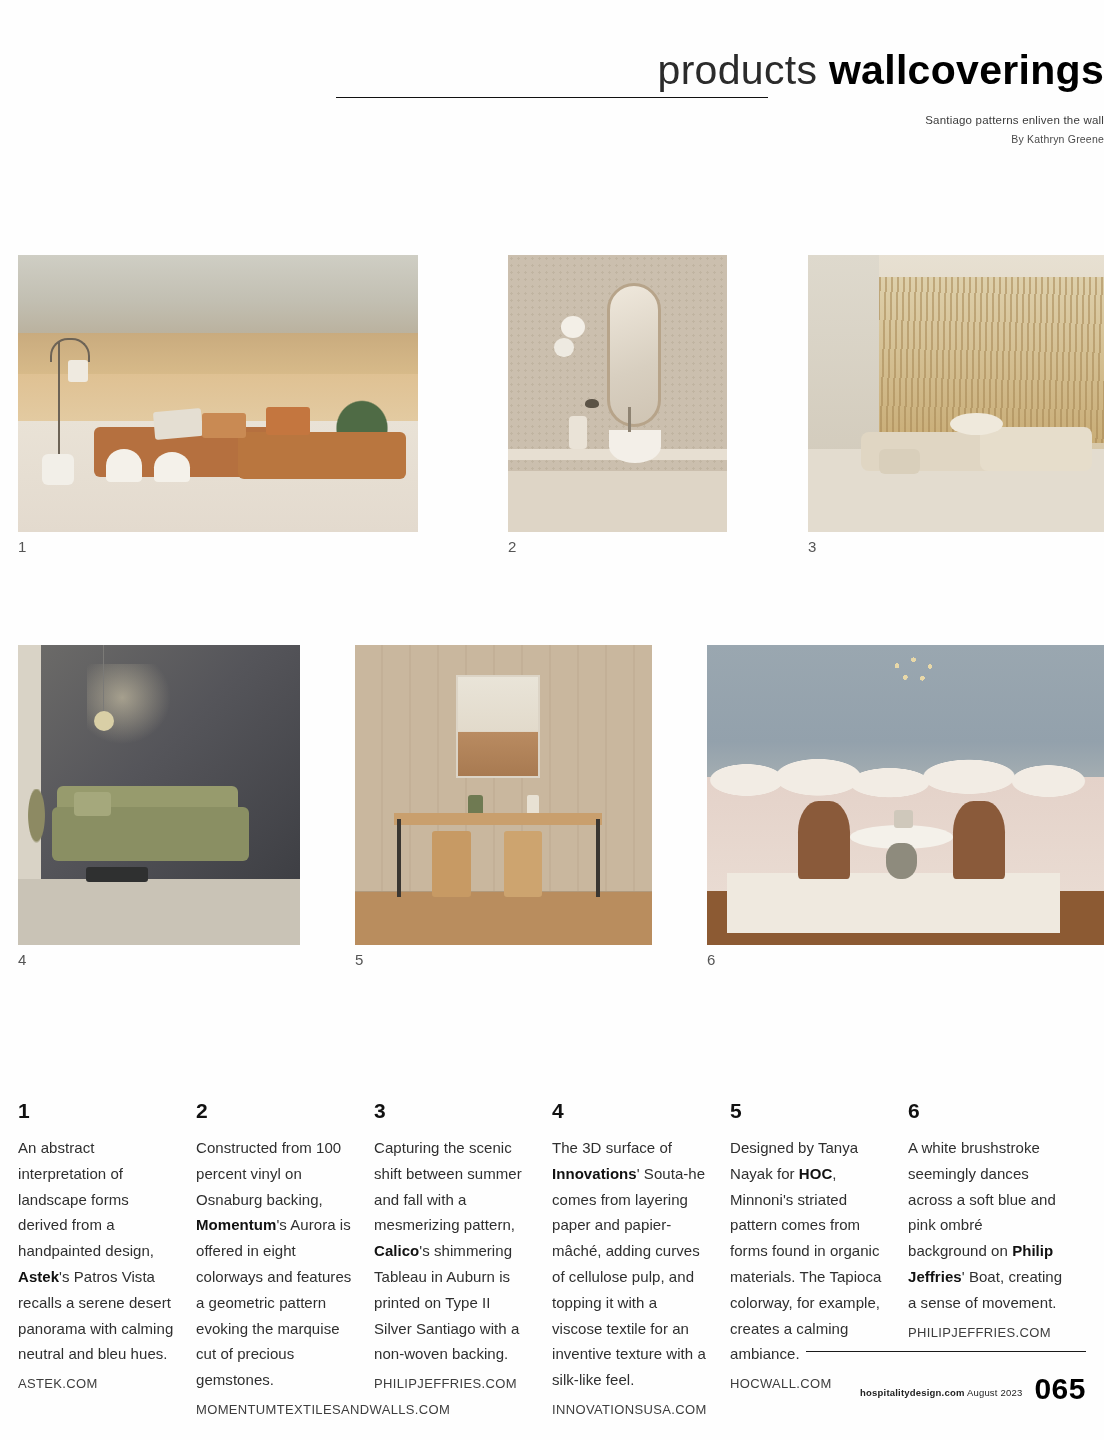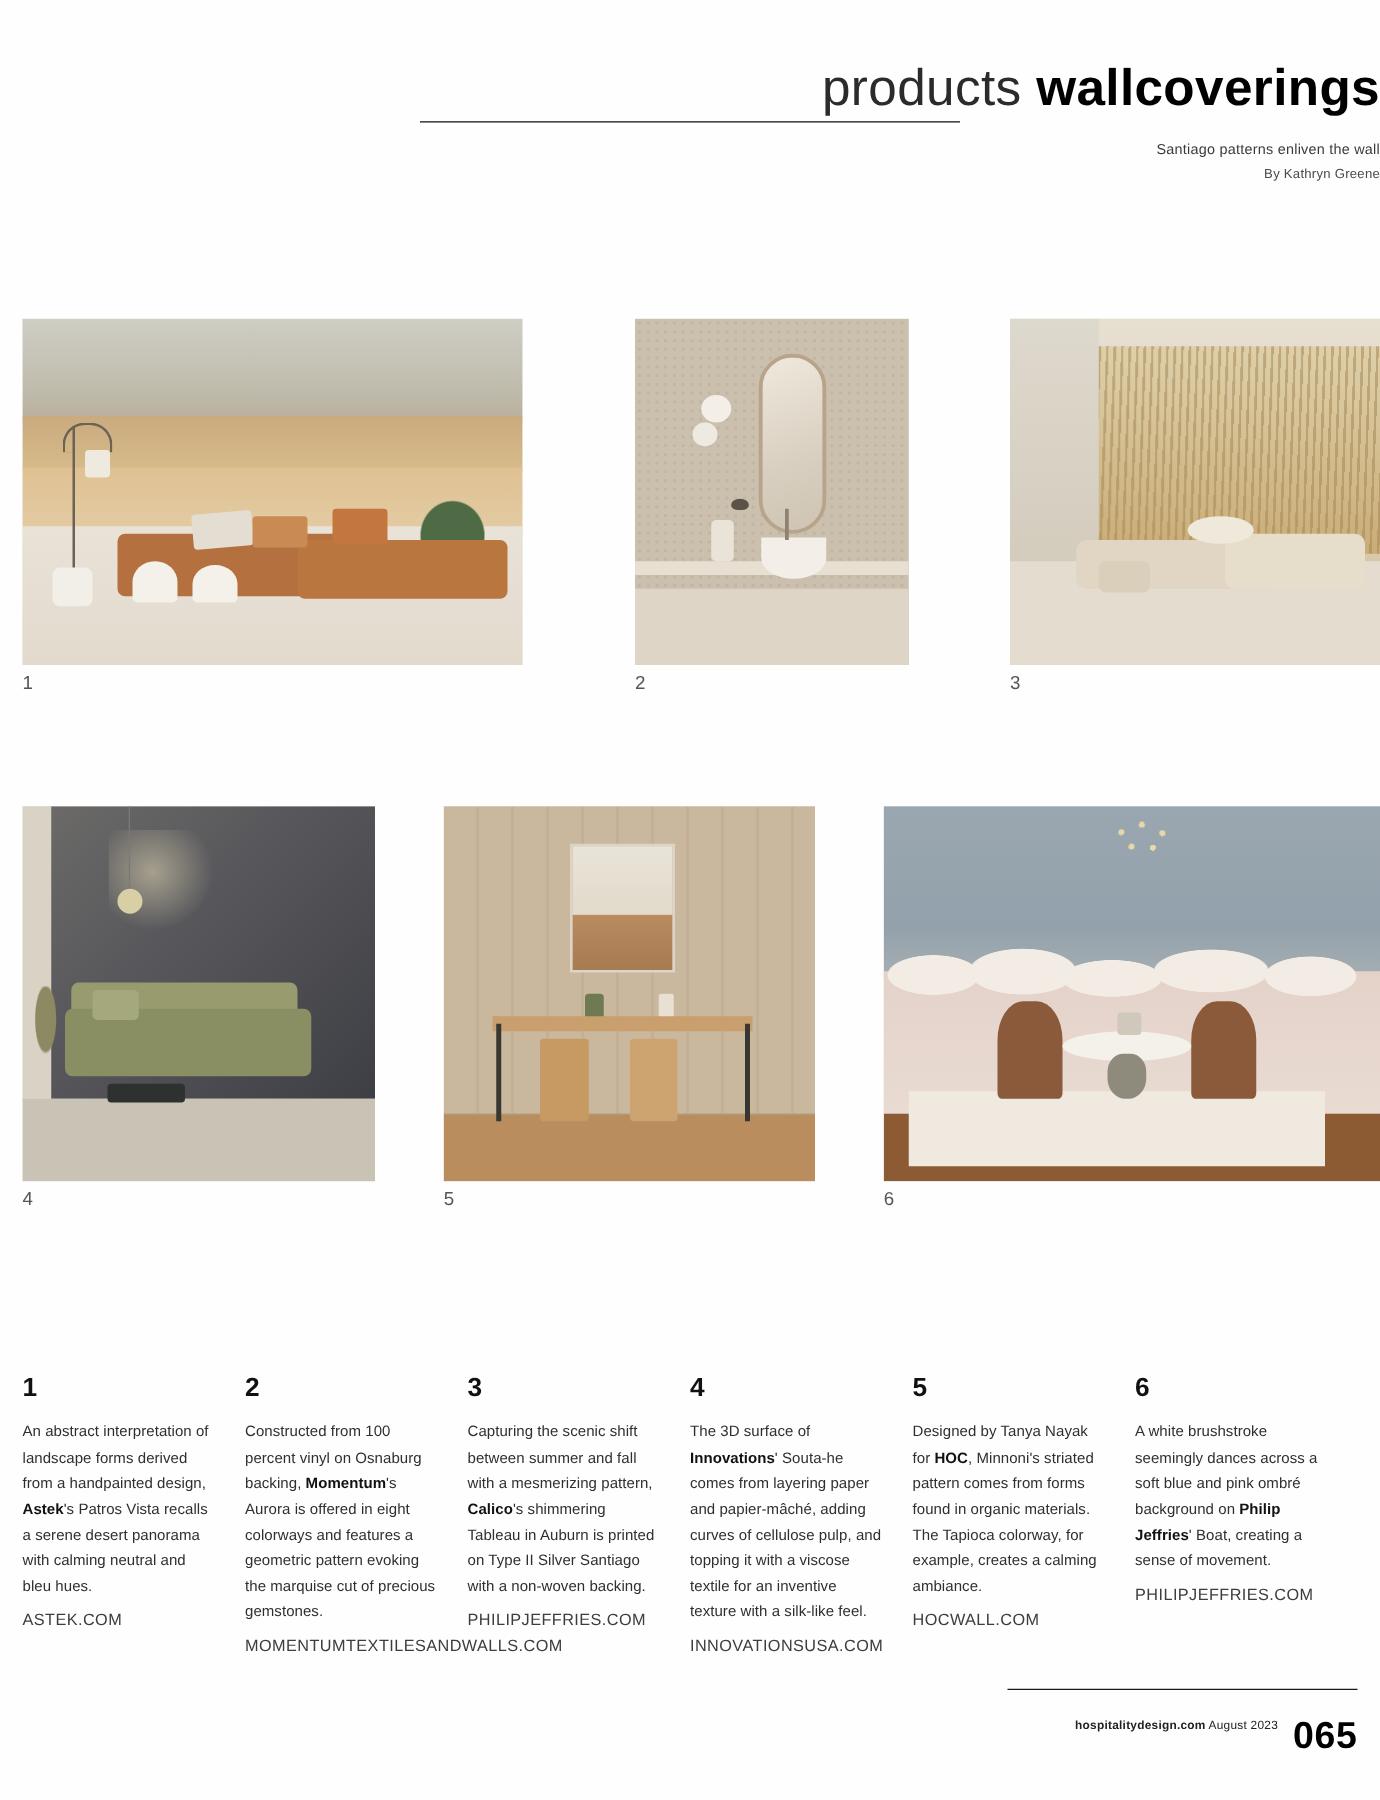--- a/index.html
+++ b/index.html
@@ -278,39 +278,40 @@
     box-sizing: border-box;
   }
   .cap .cnum {
     font-size: 21px;
     font-weight: 700;
     color: #111;
     line-height: 1;
     margin-bottom: 14px;
   }
   .cap .ctext {
-    font-size: 12px;
+    font-size: 15px;
     line-height: 1.72;
     color: #2f2f2f;
     letter-spacing: 0.05px;
   }
   .cap .ctext b { font-weight: 700; color:#111; }
   .cap .curl {
     margin-top: 9px;
     font-size: 13px;
     letter-spacing: 0.35px;
     color: #3d3d3d;
   }
 
   
   .footer {
     position: absolute;
     right: 18px;
     bottom: 38px;
     display: flex;
+    align-items: flex-end;
     gap: 12px;
   }
   .footer-rule {
     position: absolute;
     right: 18px;
     bottom: 88px;
     width: 280px;
     height: 1px;
     background: #1a1a1a;
   }

